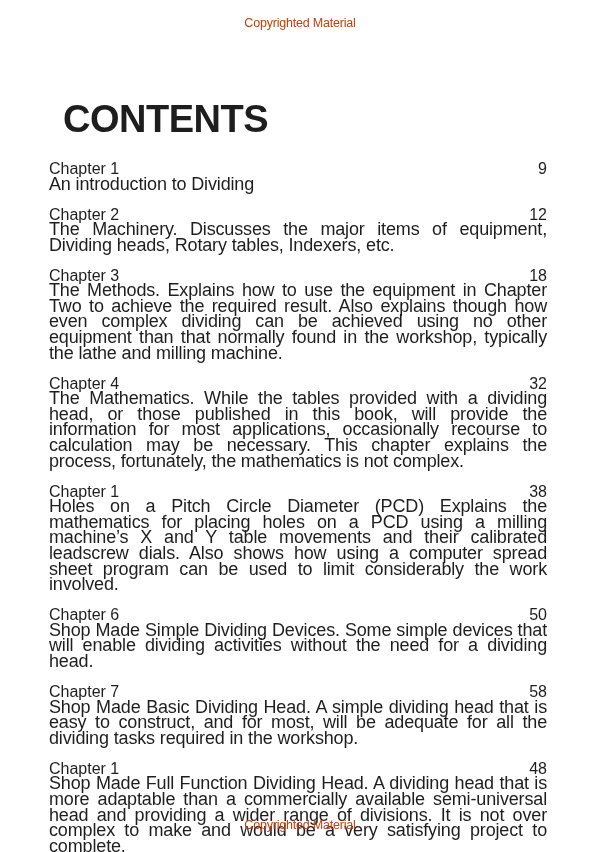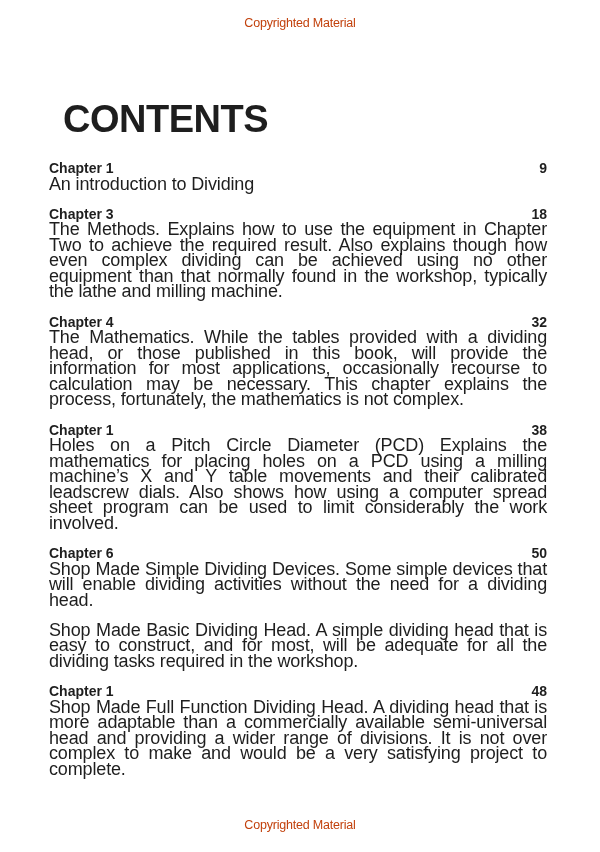--- a/index.html
+++ b/index.html
@@ -44,22 +44,22 @@
       left: 49px;
       top: 161px;
       width: 498px;
     }
     .toc-entry {
       margin: 0 0 14.5px 0;
     }
     .toc-head {
       display: flex;
       justify-content: space-between;
-      font-weight: bold;
-      font-size: 14px;
+      font-weight: normal;
+      font-size: 16px;
       line-height: 15.5px;
       align-items: center;
     }
     .toc-desc {
       font-size: 18px;
       line-height: 15.6px;
       text-align: justify;
       letter-spacing: -0.15px;
     }
   </style>
@@ -72,20 +72,27 @@
 
 <div class="toc">
   <div class="toc-entry">
     <div class="toc-head">
       <span>Chapter 1</span>
       <span>9</span>
     </div>
     <div class="toc-desc">An introduction to Dividing</div>
   </div>
 
+  <div class="toc-entry">
+    <div class="toc-head">
+      <span>Chapter 2</span>
+      <span>12</span>
+    </div>
+    <div class="toc-desc">The Machinery. Discusses the major items of equipment, Dividing heads, Rotary tables, Indexers, etc.</div>
+  </div>
 
   <div class="toc-entry">
     <div class="toc-head">
       <span>Chapter 3</span>
       <span>18</span>
     </div>
     <div class="toc-desc">The Methods. Explains how to use the equipment in Chapter Two to achieve the required result. Also explains though how even complex dividing can be achieved using no other equipment than that normally found in the workshop, typically the lathe and milling machine.</div>
   </div>
 
   <div class="toc-entry">
@@ -106,20 +113,24 @@
 
   <div class="toc-entry">
     <div class="toc-head">
       <span>Chapter 6</span>
       <span>50</span>
     </div>
     <div class="toc-desc">Shop Made Simple Dividing Devices. Some simple devices that will enable dividing activities without the need for a dividing head.</div>
   </div>
 
   <div class="toc-entry">
+    <div class="toc-head">
+      <span>Chapter 7</span>
+      <span>58</span>
+    </div>
     <div class="toc-desc">Shop Made Basic Dividing Head. A simple dividing head that is easy to construct, and for most, will be adequate for all the dividing tasks required in the workshop.</div>
   </div>
 
   <div class="toc-entry">
     <div class="toc-head">
       <span>Chapter 1</span>
       <span>48</span>
     </div>
     <div class="toc-desc">Shop Made Full Function Dividing Head. A dividing head that is more adaptable than a commercially available semi-universal head and providing a wider range of divisions. It is not over complex to make and would be a very satisfying project to complete.</div>
   </div>

